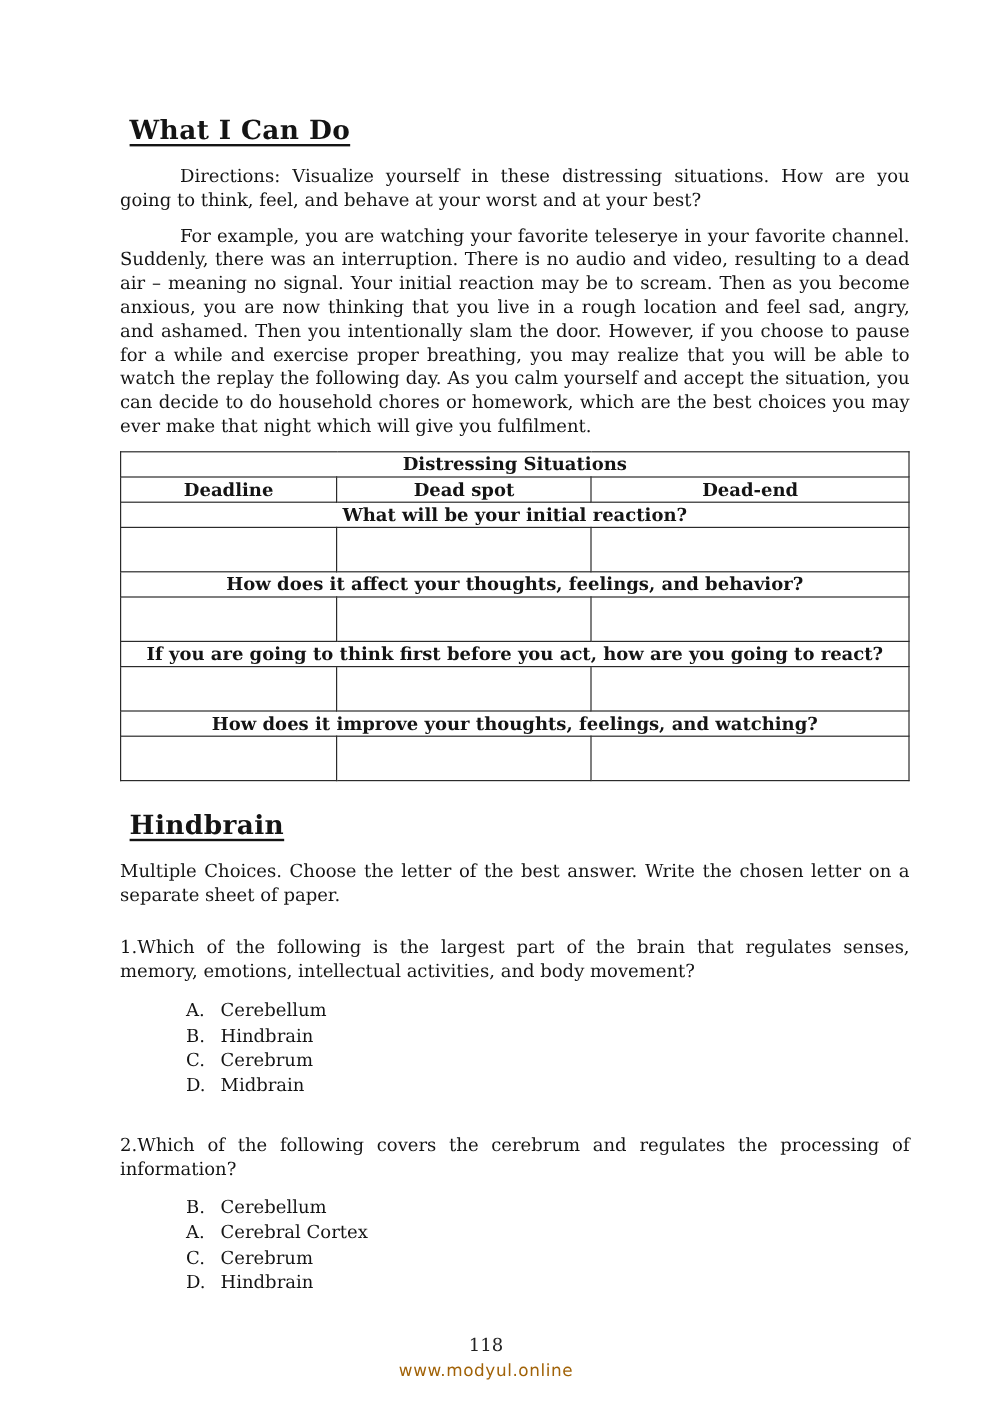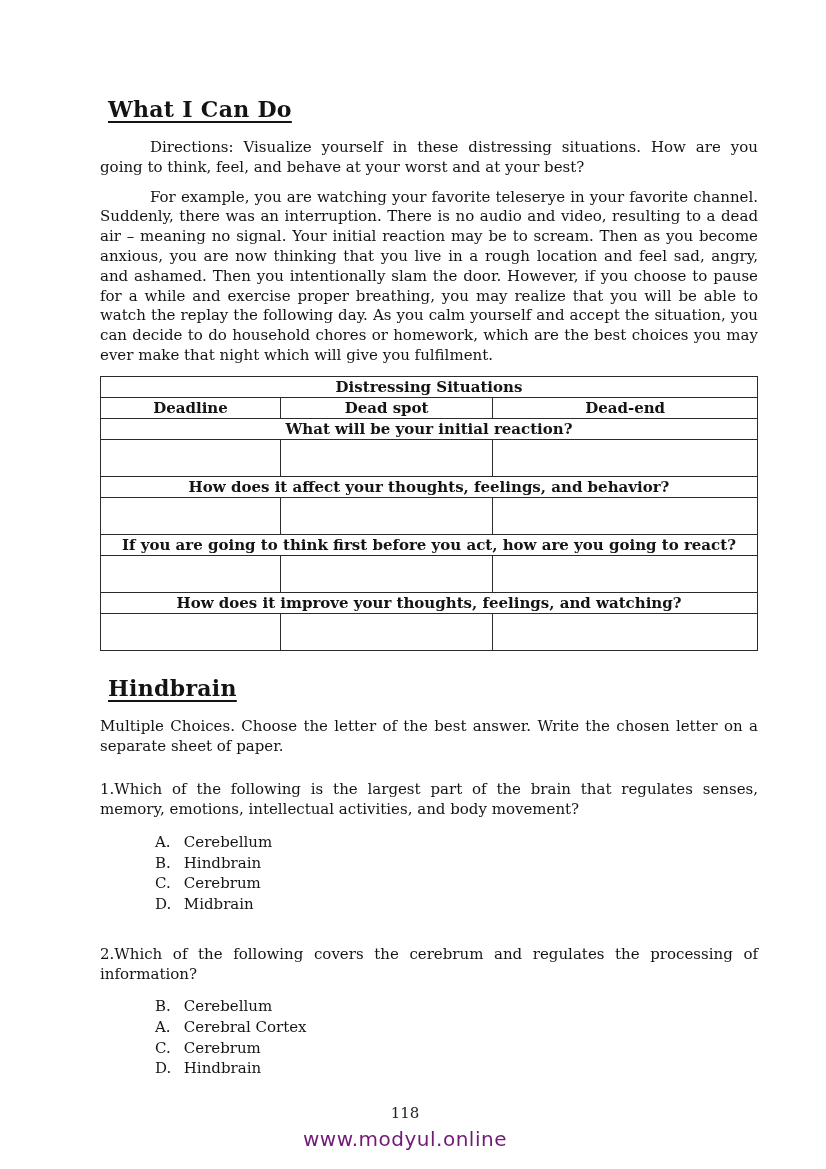--- a/index.html
+++ b/index.html
@@ -58,22 +58,22 @@
   .choices { margin-top: 12px; margin-left: 55px; }
   .choice { font-size: 15px; line-height: 1.38; }
   .c-letter { display: inline-block; min-width: 24px; }
   .footer {
     position: absolute;
     left: 0; right: 16px; bottom: 18px;
     text-align: center;
   }
   .page-number { font-size: 15px; color: #222222; margin-bottom: 5px; }
   .watermark {
-    font-size: 20px;
-    color: #701a75;
+    font-size: 14px;
+    color: #a16207;
     font-family: "DejaVu Sans", "Liberation Sans", sans-serif;
     letter-spacing: 0.5px;
   }
 </style>
 </head>
 <body>
 
 <div class="page">
 
   <h1 class="section-title">What I Can Do</h1>

